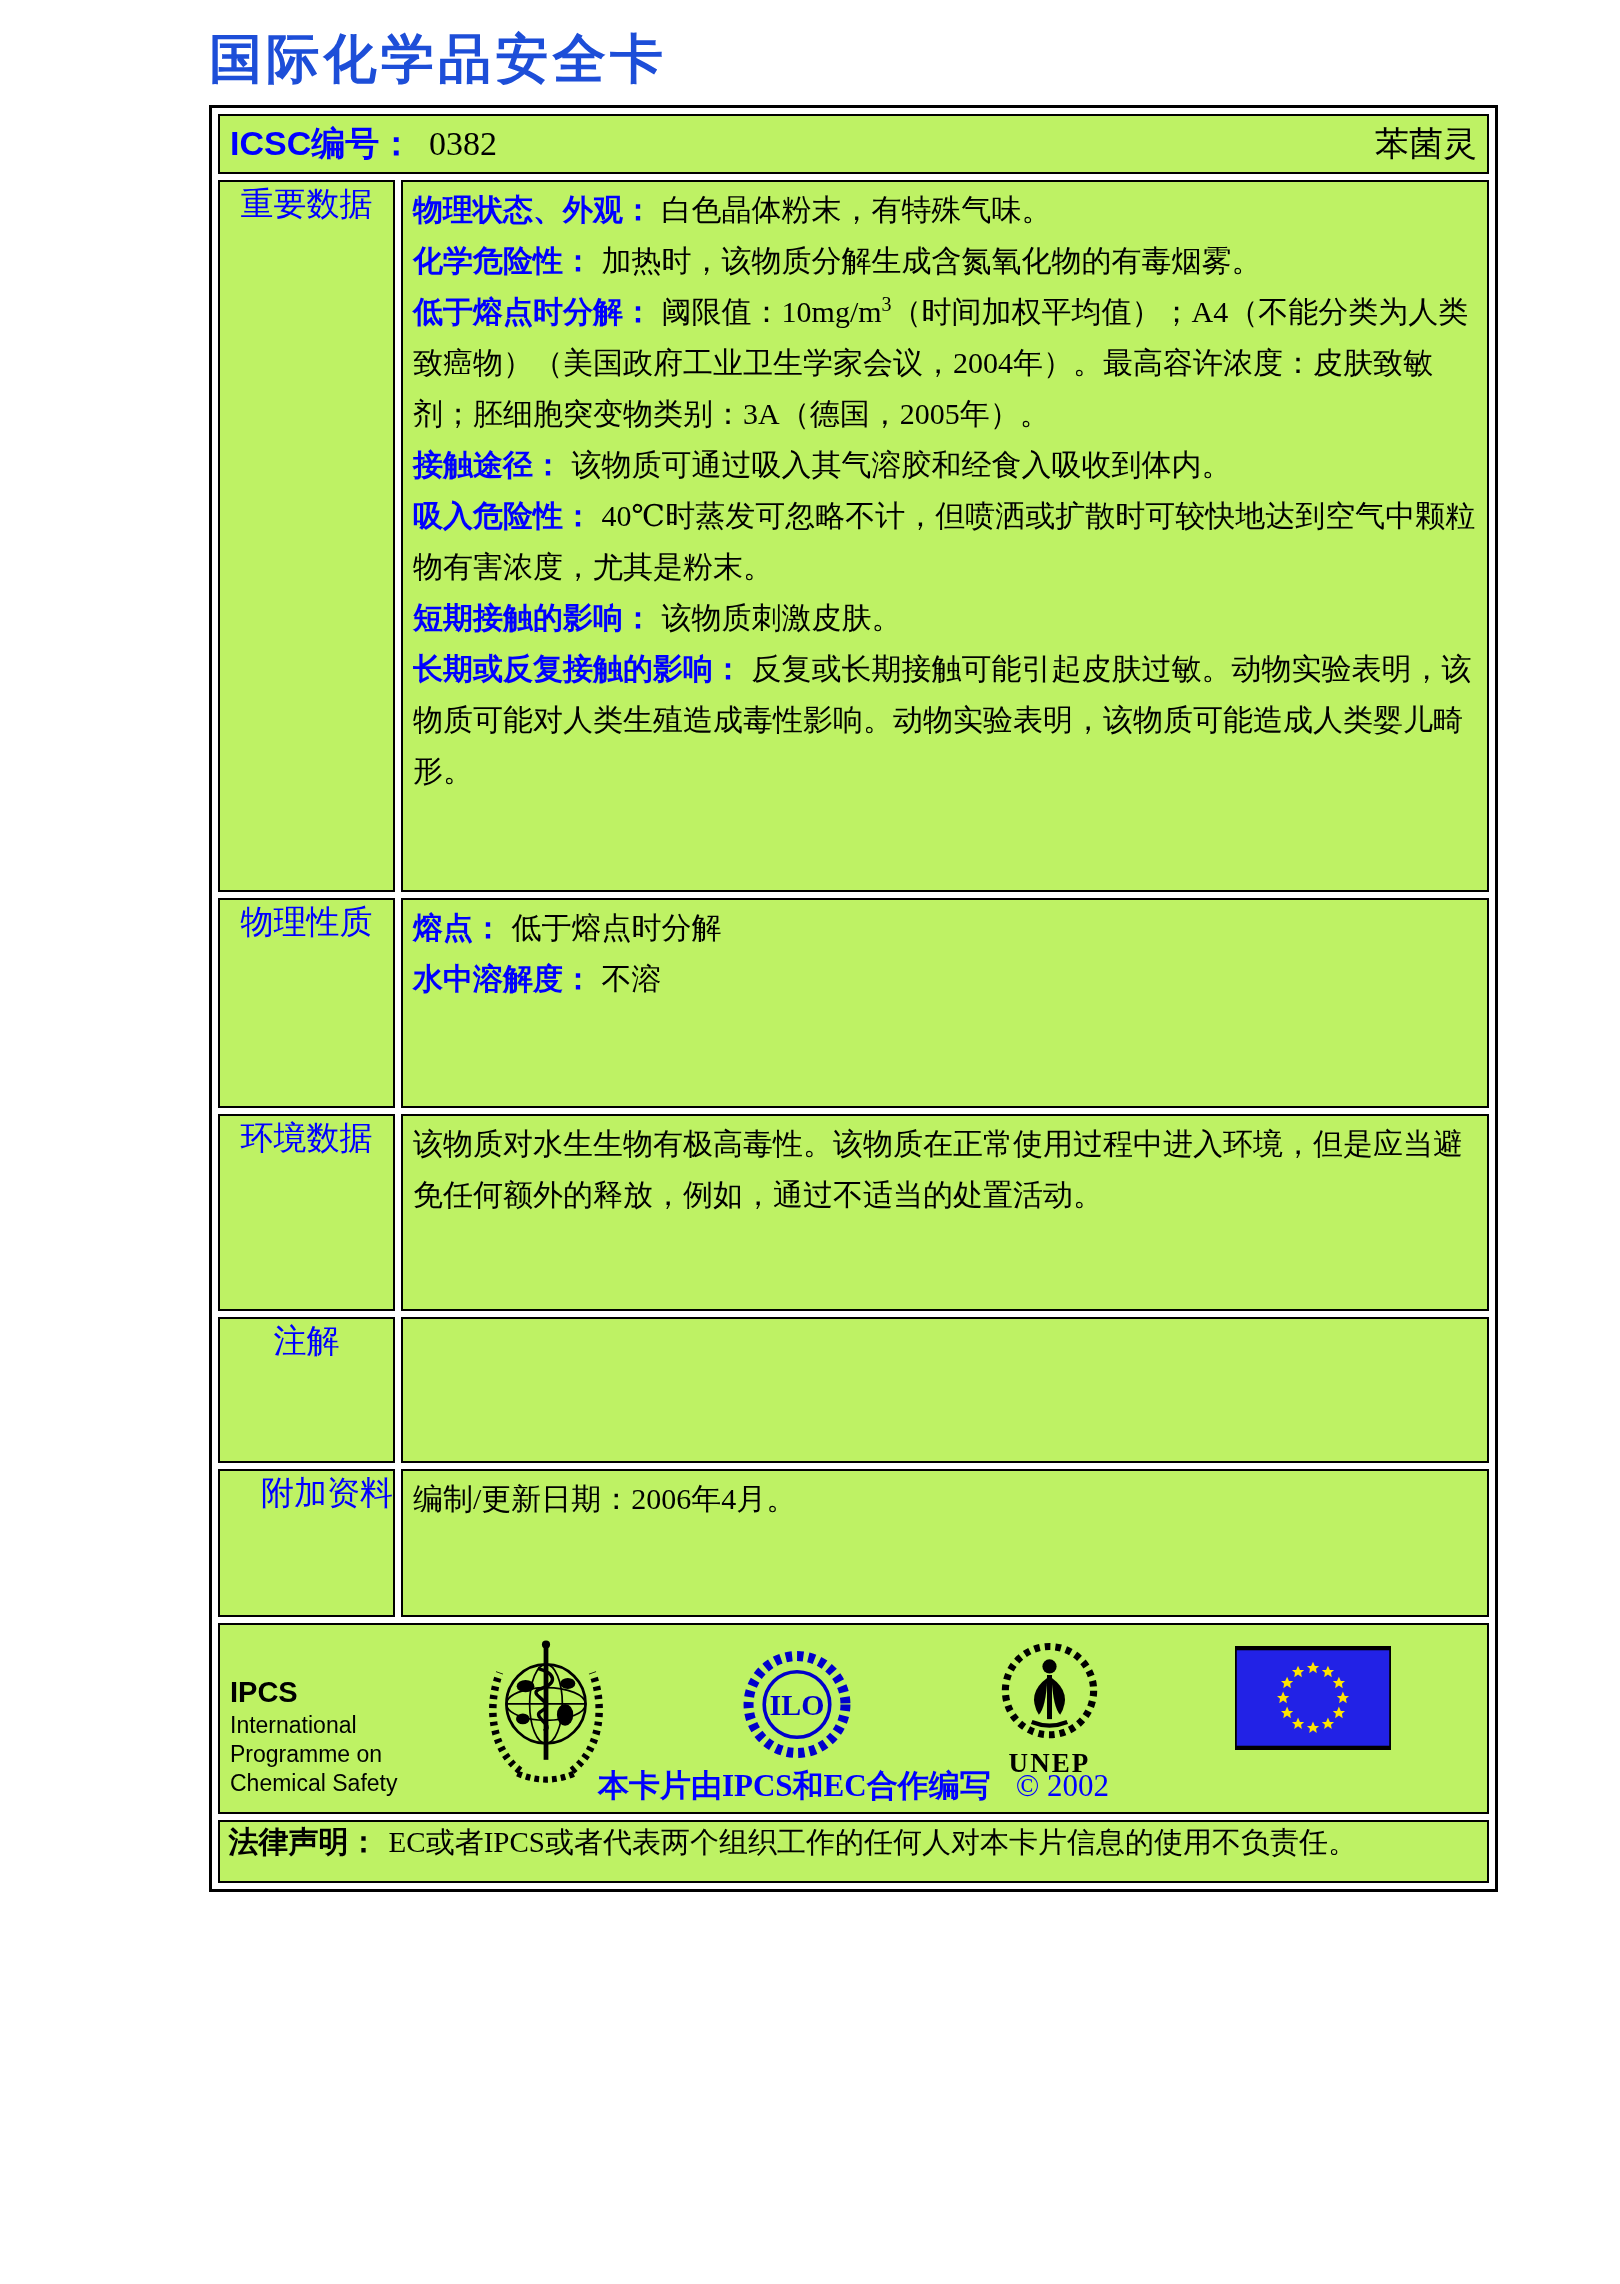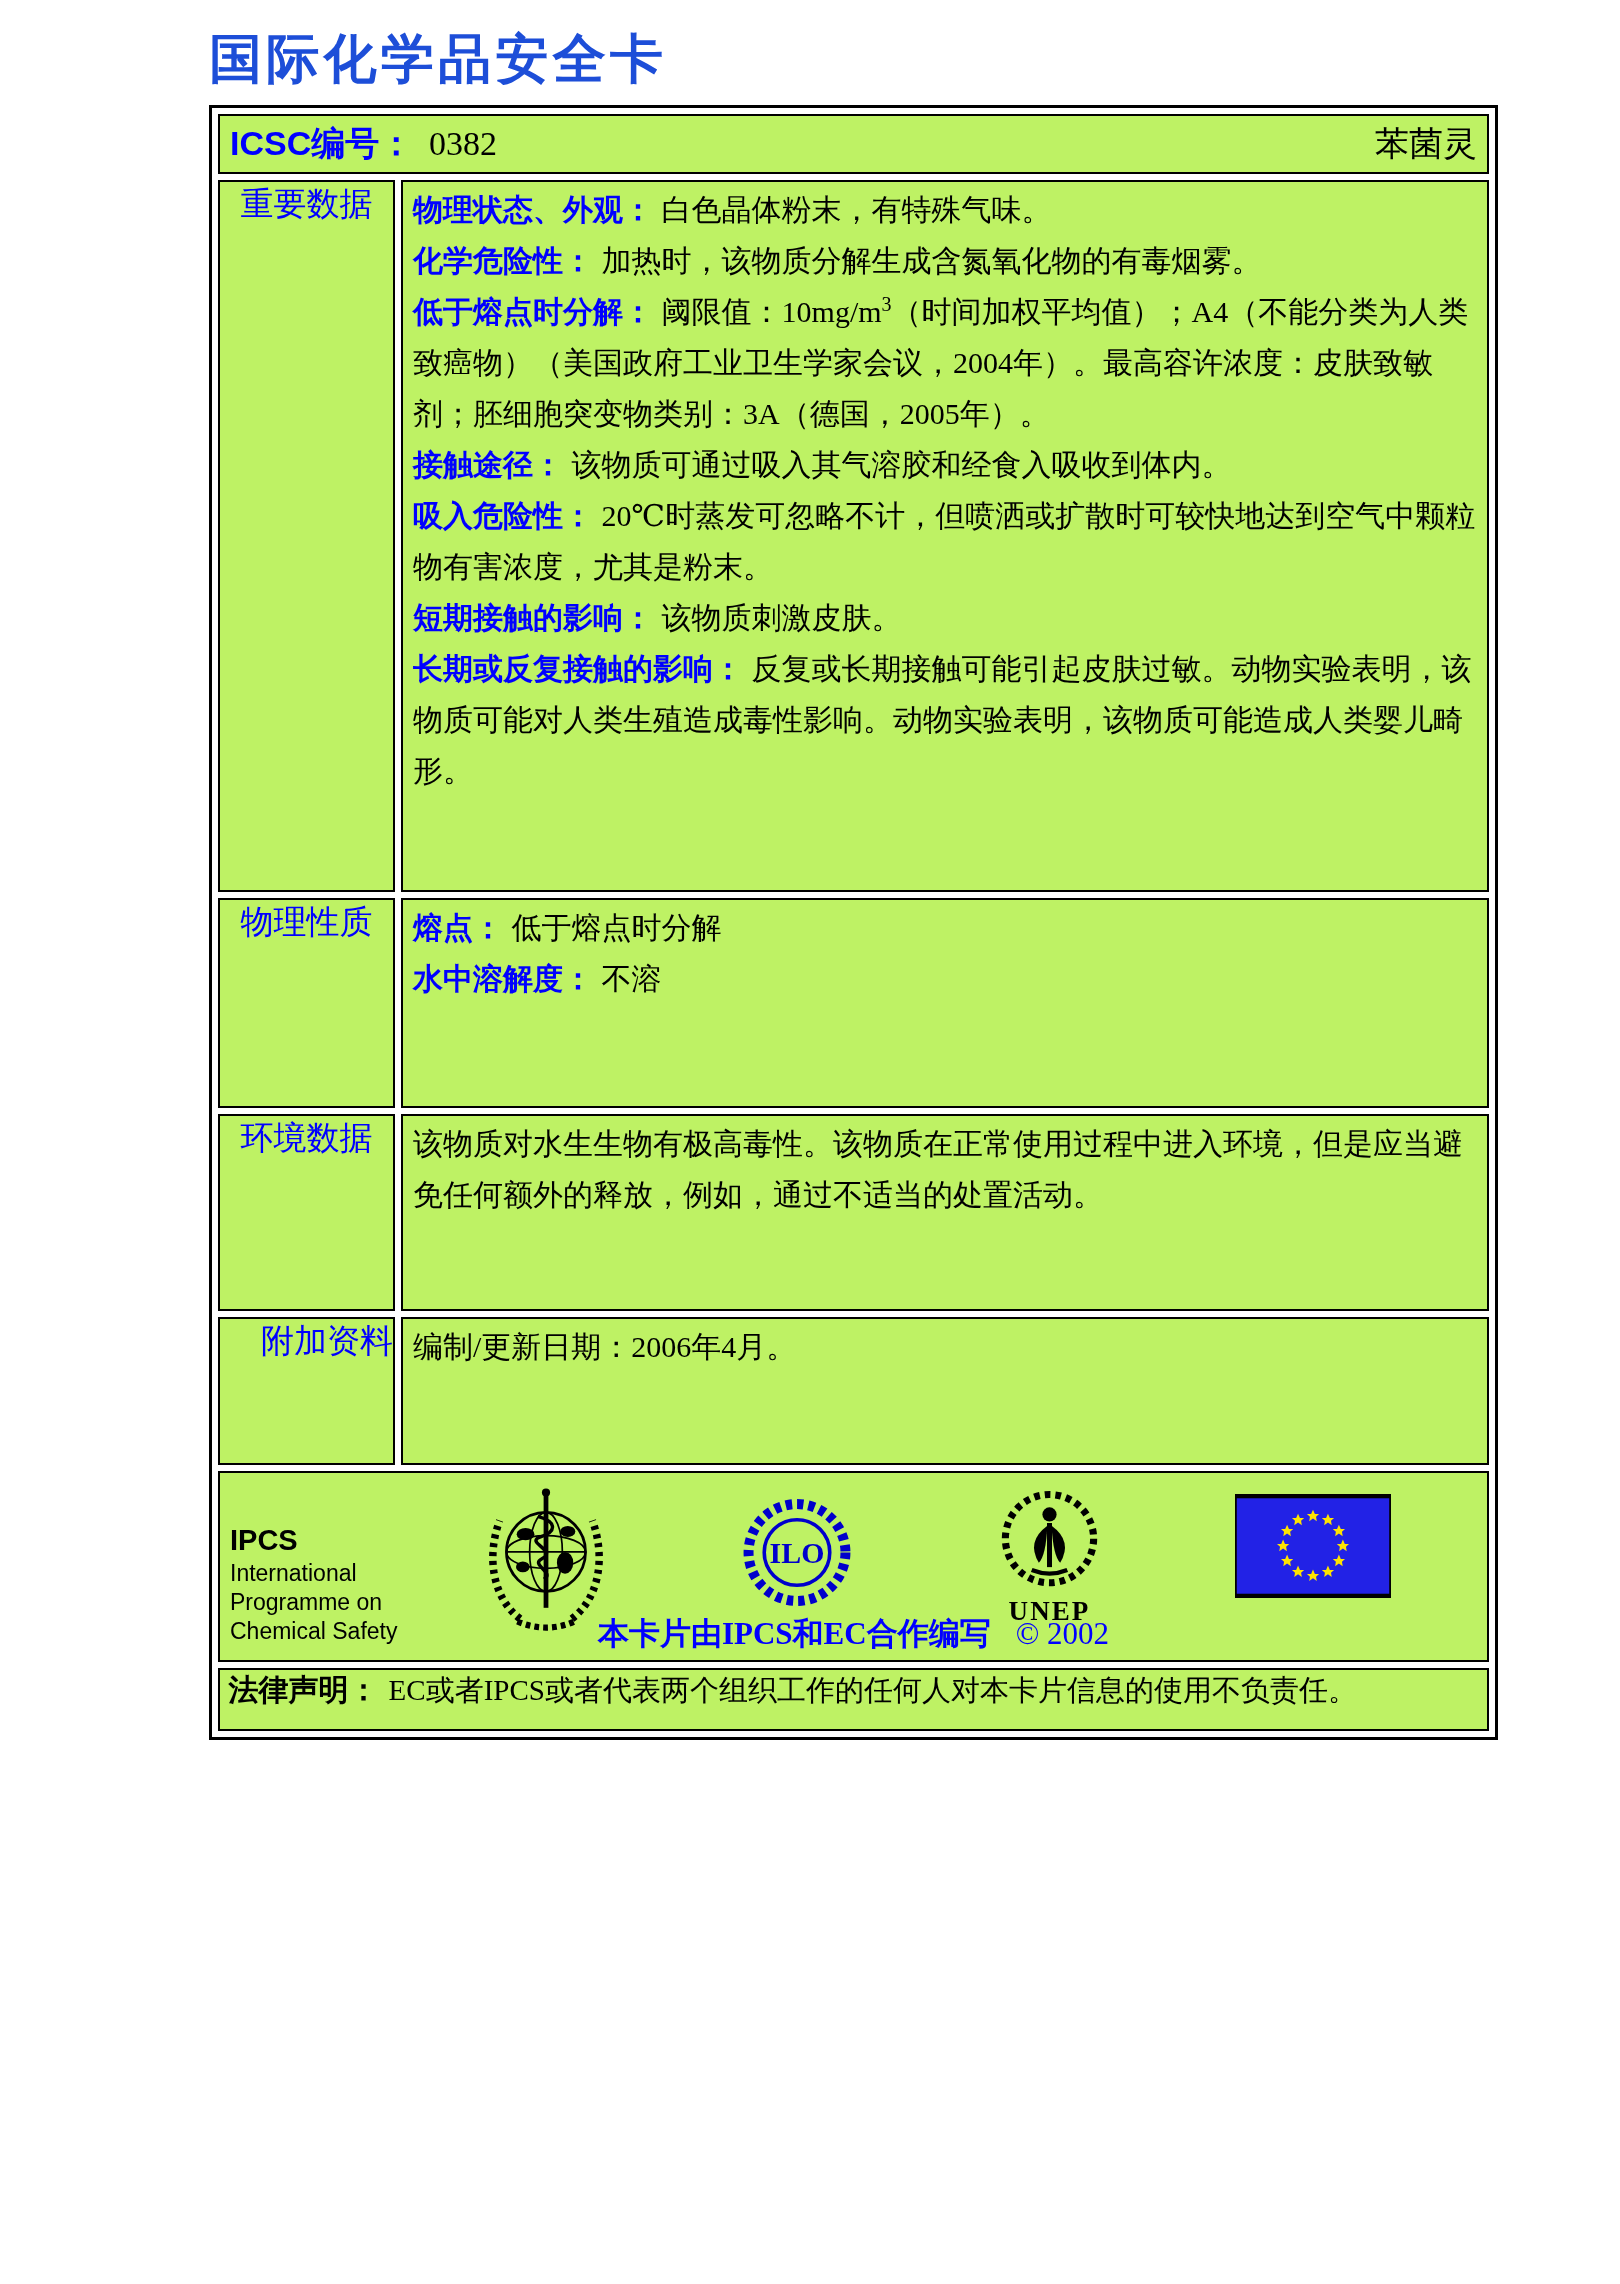--- a/index.html
+++ b/index.html
@@ -119,41 +119,47 @@
       </td>
     </tr>
 
     <tr>
       <td class="side-label" style="height:708px;">重要数据</td>
       <td class="content-cell">
         <p><span class="lbl">物理状态、外观：</span><span>白色晶体粉末，有特殊气味。</span></p>
         <p><span class="lbl">化学危险性：</span><span>加热时，该物质分解生成含氮氧化物的有毒烟雾。</span></p>
         <p><span class="lbl">低于熔点时分解：</span><span>阈限值：10mg/m</span><sup>3</sup><span>（时间加权平均值）；A4（不能分类为人类致癌物）（美国政府工业卫生学家会议，2004年）。最高容许浓度：皮肤致敏剂；胚细胞突变物类别：3A（德国，2005年）。</span></p>
         <p><span class="lbl">接触途径：</span><span>该物质可通过吸入其气溶胶和经食入吸收到体内。</span></p>
-        <p><span class="lbl">吸入危险性：</span><span>20℃时蒸发可忽略不计，但喷洒或扩散时可较快地达到空气中颗粒物有害浓度，尤其是粉末。</span></p>
+        <p><span class="lbl">吸入危险性：</span><span>40℃时蒸发可忽略不计，但喷洒或扩散时可较快地达到空气中颗粒物有害浓度，尤其是粉末。</span></p>
         <p><span class="lbl">短期接触的影响：</span><span>该物质刺激皮肤。</span></p>
         <p><span class="lbl">长期或反复接触的影响：</span><span>反复或长期接触可能引起皮肤过敏。动物实验表明，该物质可能对人类生殖造成毒性影响。动物实验表明，该物质可能造成人类婴儿畸形。</span></p>
       </td>
     </tr>
 
     <tr>
       <td class="side-label" style="height:206px;">物理性质</td>
       <td class="content-cell">
         <p><span class="lbl">熔点：</span><span>低于熔点时分解</span></p>
         <p><span class="lbl">水中溶解度：</span><span>不溶</span></p>
       </td>
     </tr>
 
     <tr>
       <td class="side-label" style="height:193px;">环境数据</td>
       <td class="content-cell">
         <p>该物质对水生生物有极高毒性。该物质在正常使用过程中进入环境，但是应当避免任何额外的释放，例如，通过不适当的处置活动。</p>
       </td>
     </tr>
 
+    <tr>
+      <td class="side-label" style="height:142px;">注解</td>
+      <td class="content-cell">
+        <p></p>
+      </td>
+    </tr>
 
     <tr>
       <td class="side-label" style="height:144px;text-align:right;">附加资料</td>
       <td class="content-cell">
         <p>编制/更新日期：2006年4月。</p>
       </td>
     </tr>
 
     <tr>
       <td class="logos-cell" colspan="2">

